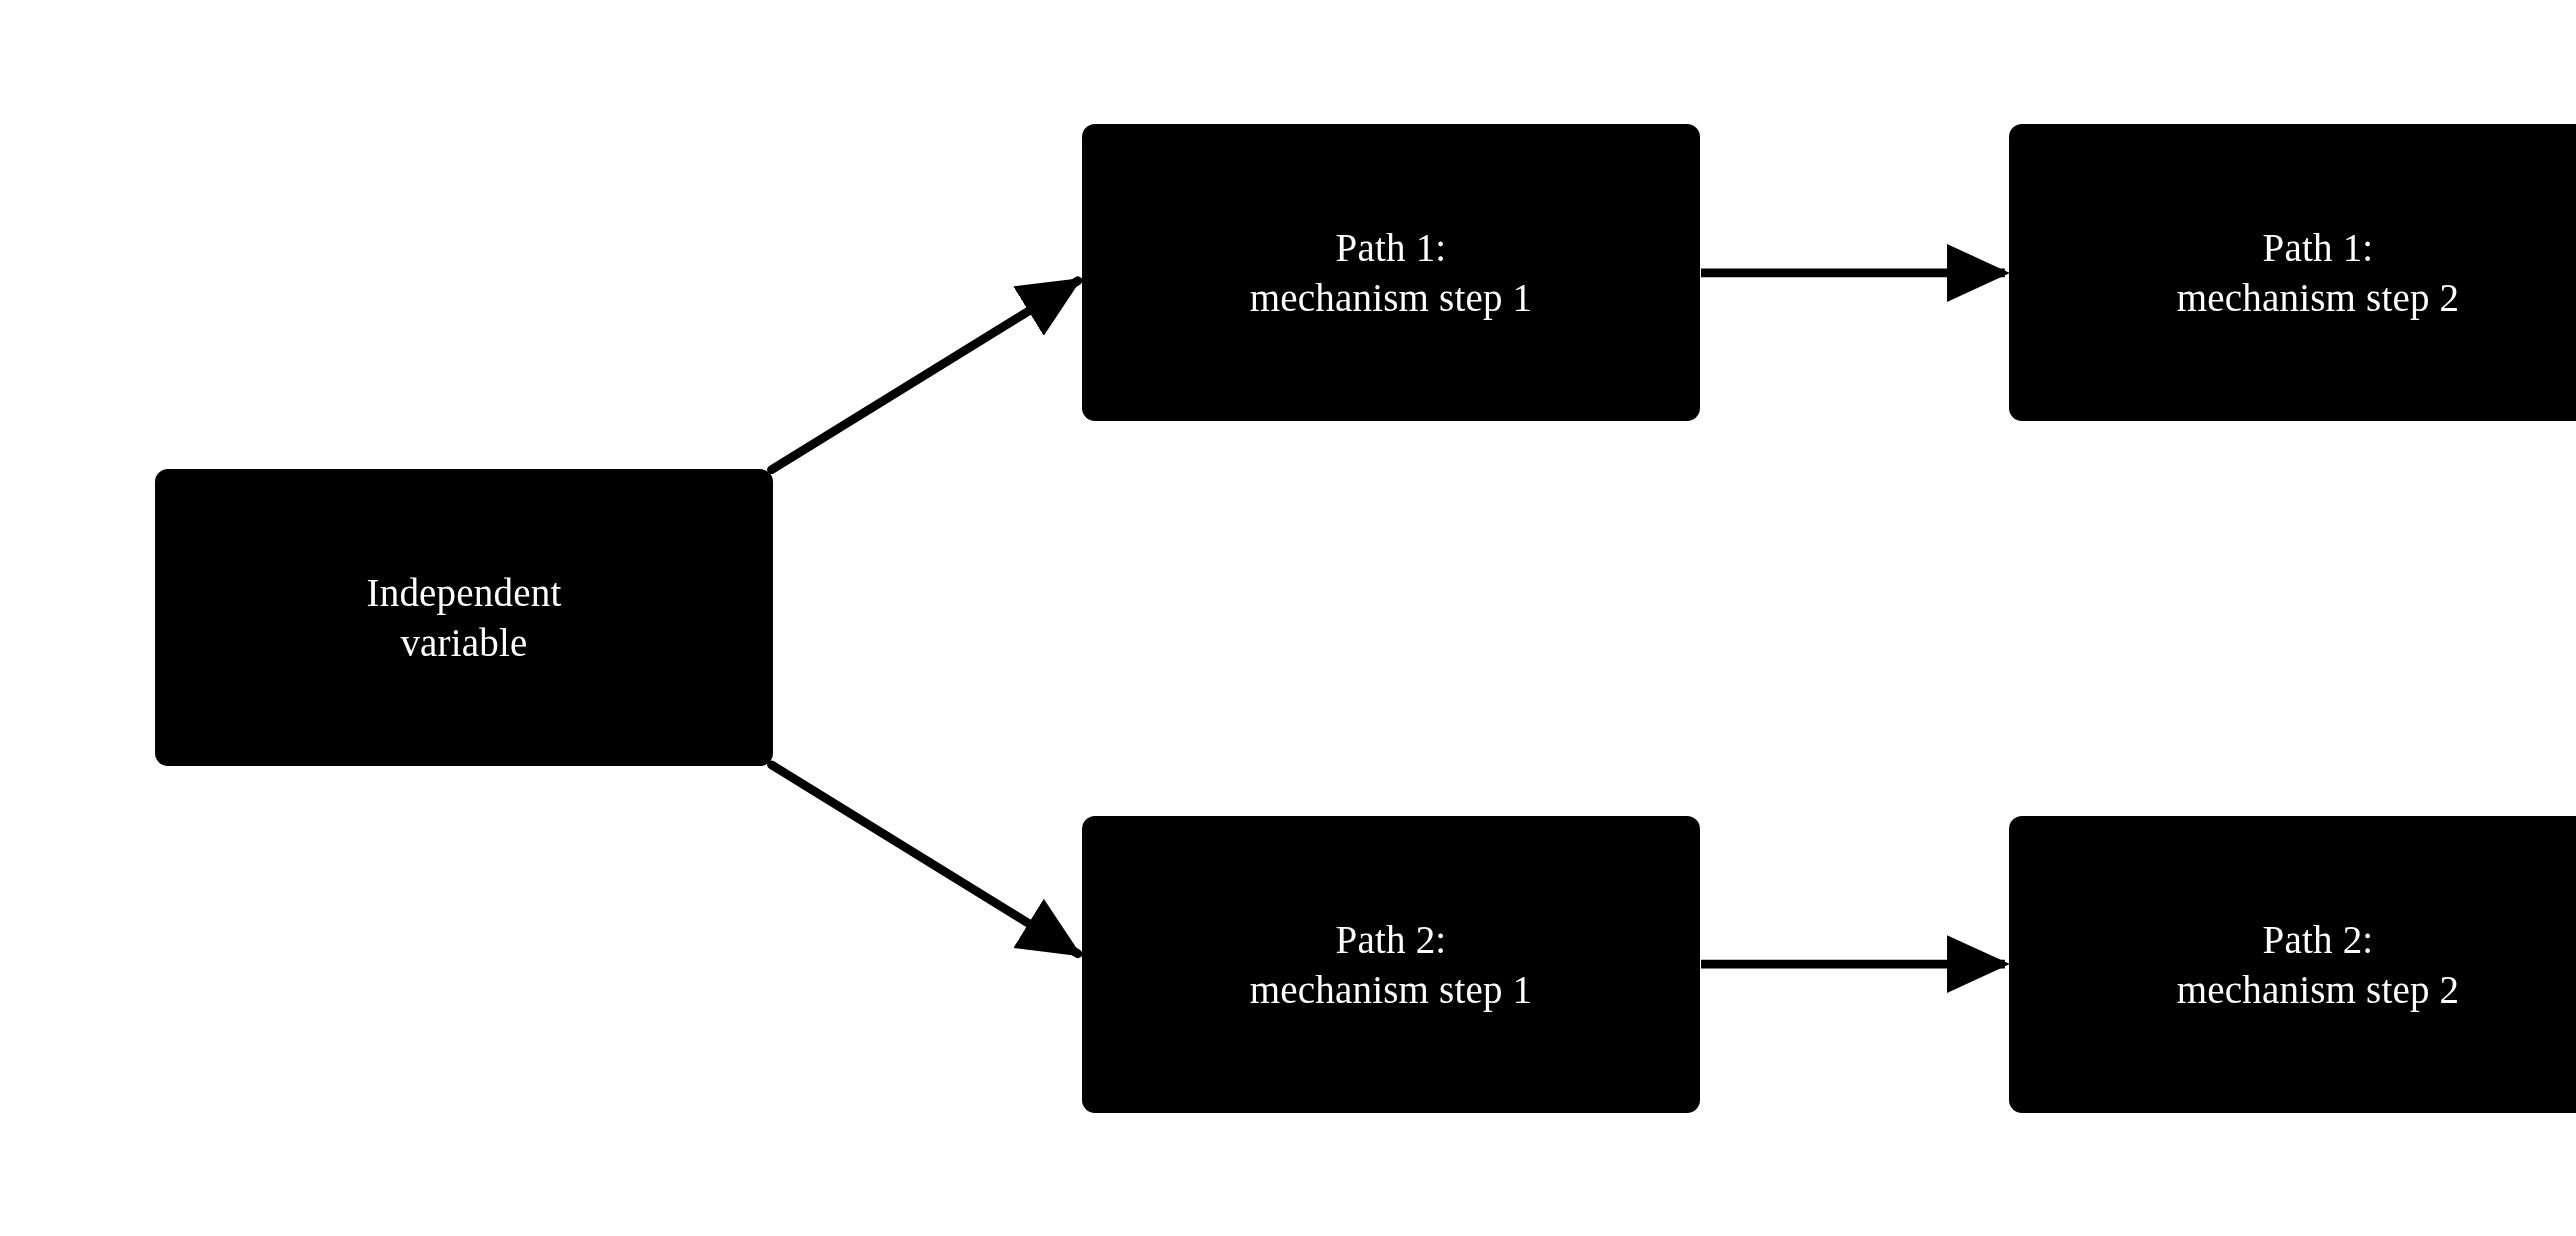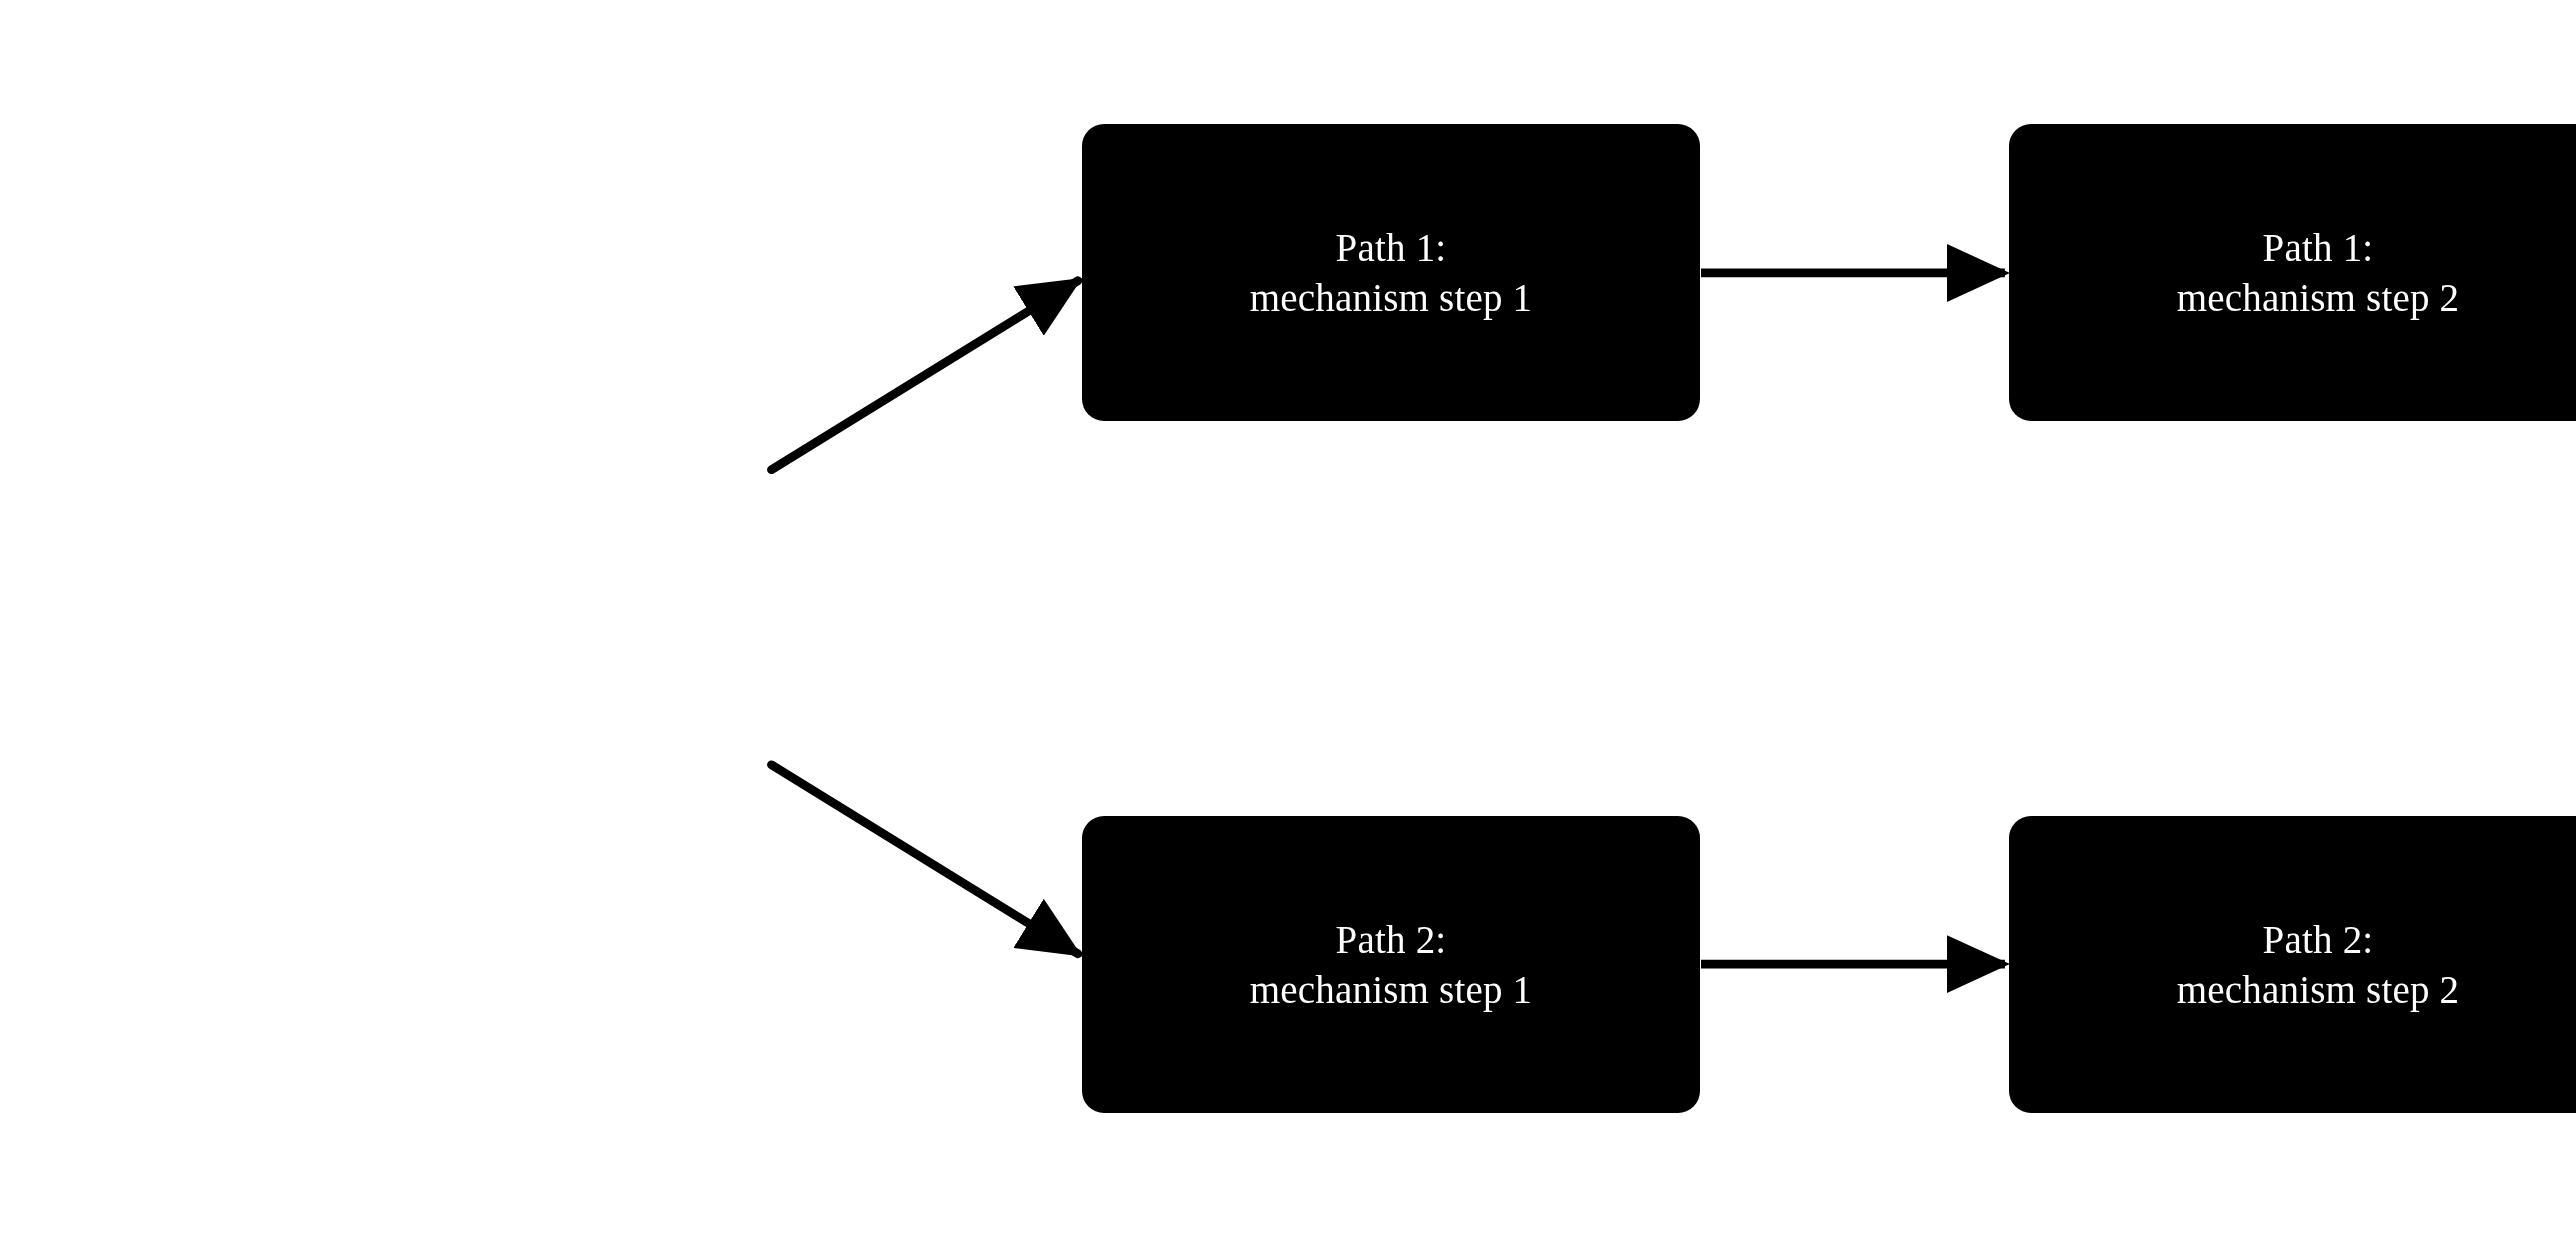--- a/index.html
+++ b/index.html
@@ -23,21 +23,21 @@
   #edge-layer {
     position: absolute;
     inset: 0;
     width: 3709px;
     height: 1236px;
   }
   .node-box {
     position: absolute;
     box-sizing: border-box;
     background: #000000;
-    border-radius: 22px;
+    border-radius: 13px;
     display: flex;
     align-items: center;
     justify-content: center;
     text-align: center;
     z-index: 2;
   }
   .node-label {
     color: #ffffff;
     font-family: "Liberation Serif", "DejaVu Serif", serif;
     font-size: 39px;
@@ -66,20 +66,24 @@
 
     <line class="edge" x1="5102" y1="545" x2="5694" y2="908" stroke="#000000" stroke-width="17" stroke-linecap="round" marker-end="url(#arrowhead)"></line>
 
     <line class="edge" x1="1497" y1="1485" x2="2092" y2="1852" stroke="#000000" stroke-width="17" stroke-linecap="round" marker-end="url(#arrowhead)"></line>
 
     <line class="edge" x1="3302" y1="1872" x2="3892" y2="1872" stroke="#000000" stroke-width="17" stroke-linecap="butt" marker-end="url(#arrowhead)"></line>
 
     <line class="edge" x1="5102" y1="1852" x2="5694" y2="1490" stroke="#000000" stroke-width="17" stroke-linecap="round" marker-end="url(#arrowhead)"></line>
   </svg>
 
+  <div class="node-box" id="node-independent-variable" style="left:155px; top:469px; width:618px; height:297px;">
+    <span class="node-label">Independent
+variable</span>
+  </div>
 
   <div class="node-box" id="node-path1-step1" style="left:1082px; top:124px; width:618px; height:297px;">
     <span class="node-label">Path 1:
 mechanism step 1</span>
   </div>
 
   <div class="node-box" id="node-path1-step2" style="left:2009px; top:124px; width:618px; height:297px;">
     <span class="node-label">Path 1:
 mechanism step 2</span>
   </div>

